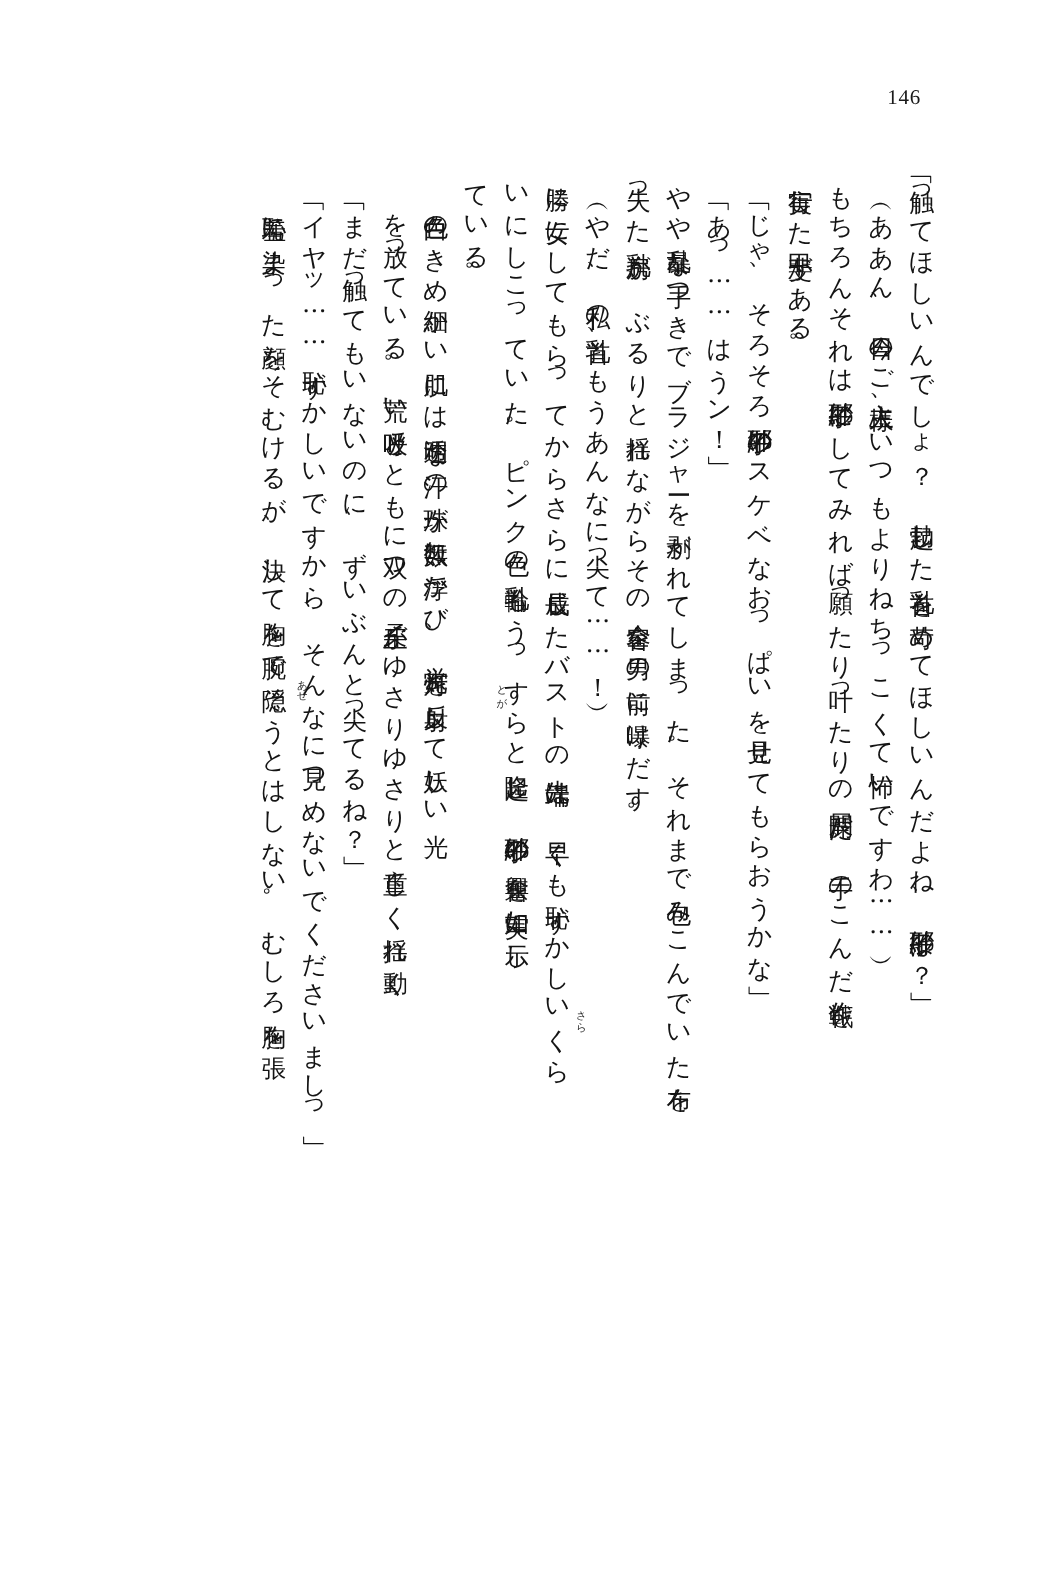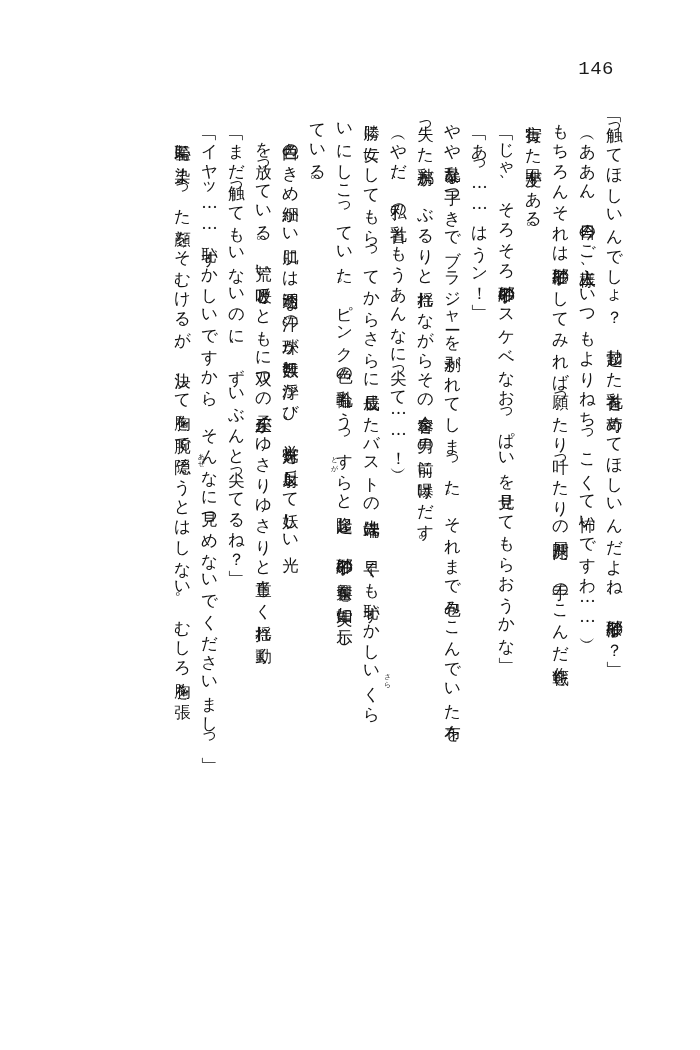--- a/index.html
+++ b/index.html
@@ -20,24 +20,24 @@
     height: 1050px;
     position: relative;
     background: #ffffff;
     box-sizing: border-box;
   }
   
   #page-number {
     position: absolute;
     top: 58px;
     right: 86px;
-    font-size: 19px;
+    font-size: 14px;
     letter-spacing: 0.5px;
     color: #1a1a1a;
-    font-family: Liberation Mono, monospace;
+    font-family: Liberation Serif, serif;
   }
   
   #text-body {
     position: absolute;
     top: 112px;
     right: 78px;
     left: 60px;
     height: 860px;
     display: flex;
     flex-direction: row-reverse;

